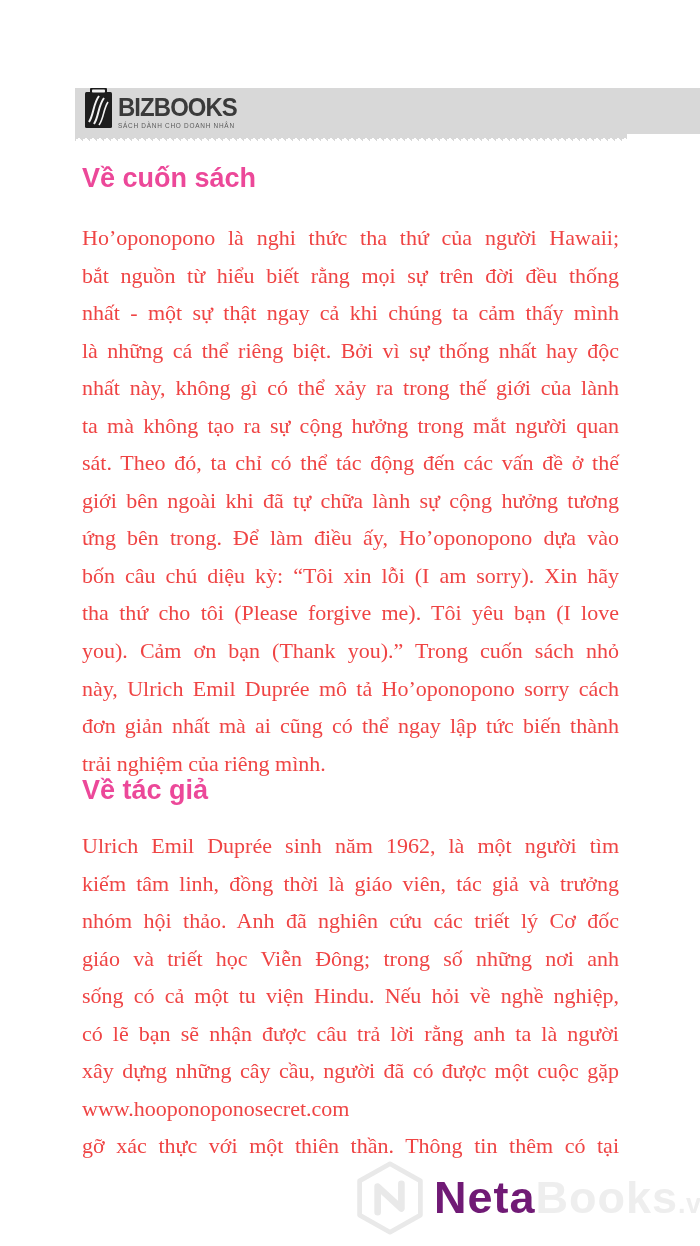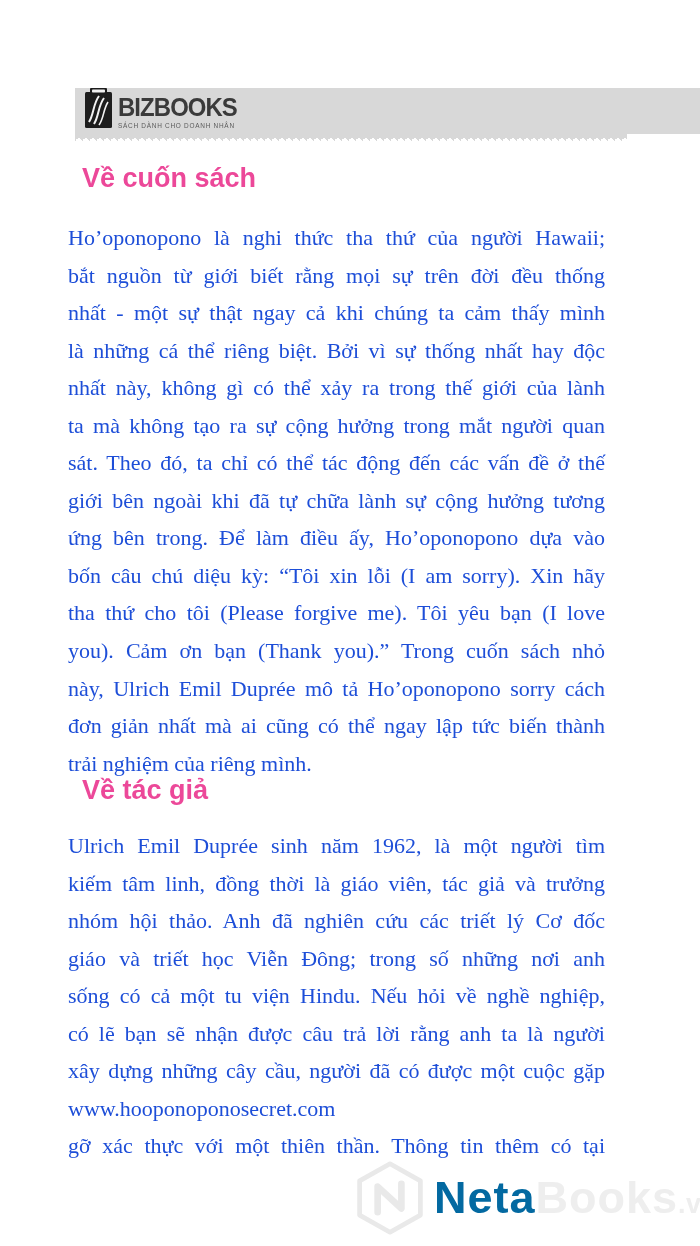--- a/index.html
+++ b/index.html
@@ -84,23 +84,23 @@
     font-family: "Liberation Sans", "DejaVu Sans", sans-serif;
     font-weight: 700;
     font-size: 27px;
     color: #ec4899;
   }
   .heading-1 { top: 163px; }
   .heading-2 { top: 775px; }
 
   .paragraph {
     position: absolute;
-    left: 68px;
+    left: 82px;
     width: 537px;
-    color: #1d4ed8;
+    color: #ef4444;
   }
   .para-1 { top: 219px; }
   .para-2 { top: 827px; }
 
   .jline {
     font-size: 22px;
     line-height: 37.55px;
     height: 37.55px;
     text-align: justify;
     text-align-last: justify;
@@ -122,21 +122,21 @@
   }
   .wm-hex { flex: 0 0 auto; }
   .wm-text {
     font-family: "Liberation Sans", "DejaVu Sans", sans-serif;
     font-weight: 700;
     font-size: 45px;
     letter-spacing: 1px;
     margin-left: 6px;
     white-space: nowrap;
   }
-  .wm-neta  { color: #0369a1; }
+  .wm-neta  { color: #701a75; }
   .wm-books { color: #eeeeee; }
   .wm-vn {
     color: #eeeeee;
     font-size: 27px;
     letter-spacing: 0.5px;
   }
 </style>
 </head>
 <body>
 
@@ -155,21 +155,21 @@
       <div class="brand-text">BIZBOOKS</div>
       <div class="brand-tagline">SÁCH DÀNH CHO DOANH NHÂN</div>
     </div>
     <div class="page-number">| 7</div>
   </div>
   <div class="header-zigzag"></div>
 
   <div class="section-heading heading-1">Về cuốn sách</div>
   <div class="paragraph para-1">
       <div class="jline">Ho’oponopono là nghi thức tha thứ của người Hawaii;</div>
-      <div class="jline">bắt nguồn từ giới biết rằng mọi sự trên đời đều thống</div>
+      <div class="jline">bắt nguồn từ hiểu biết rằng mọi sự trên đời đều thống</div>
       <div class="jline">nhất - một sự thật ngay cả khi chúng ta cảm thấy mình</div>
       <div class="jline">là những cá thể riêng biệt. Bởi vì sự thống nhất hay độc</div>
       <div class="jline">nhất này, không gì có thể xảy ra trong thế giới của lành</div>
       <div class="jline">ta mà không tạo ra sự cộng hưởng trong mắt người quan</div>
       <div class="jline">sát. Theo đó, ta chỉ có thể tác động đến các vấn đề ở thế</div>
       <div class="jline">giới bên ngoài khi đã tự chữa lành sự cộng hưởng tương</div>
       <div class="jline">ứng bên trong. Để làm điều ấy, Ho’oponopono dựa vào</div>
       <div class="jline">bốn câu chú diệu kỳ: “Tôi xin lỗi (I am sorry). Xin hãy</div>
       <div class="jline">tha thứ cho tôi (Please forgive me). Tôi yêu bạn (I love</div>
       <div class="jline">you). Cảm ơn bạn (Thank you).” Trong cuốn sách nhỏ</div>

